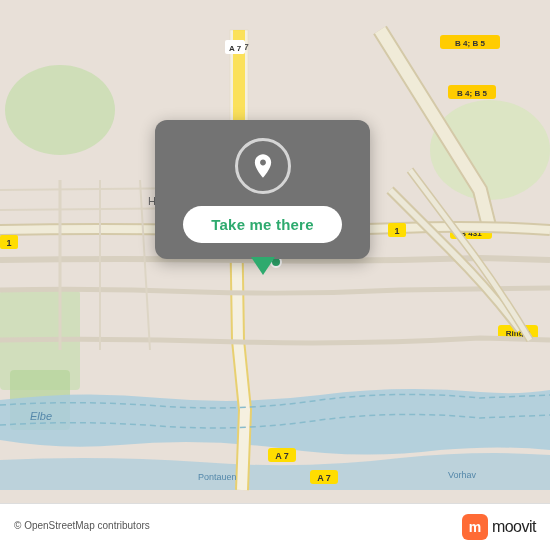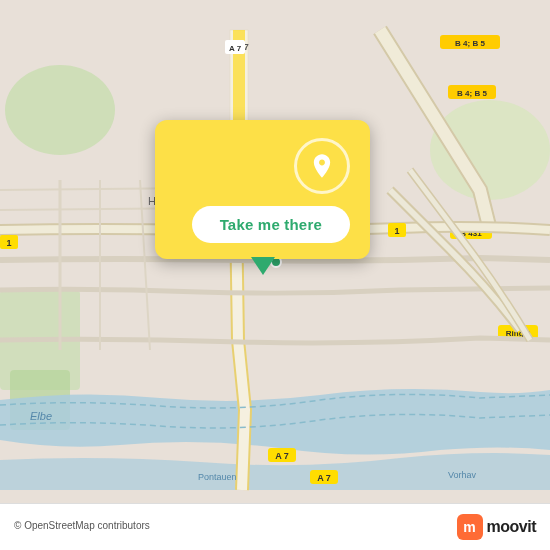--- a/index.html
+++ b/index.html
@@ -24,25 +24,25 @@
       top: 0; left: 0;
       width: 100%; height: 100%;
     }
 
     
     #popup-overlay {
       position: absolute;
       top: 120px;
       left: 155px;
       width: 215px;
-      background: #fde047;
+      background: #737373;
       border-radius: 12px;
       display: flex;
       flex-direction: column;
-      align-items: flex-end;
+      align-items: center;
       padding: 18px 20px 16px 20px;
       box-shadow: 0 4px 16px rgba(0,0,0,0.3);
       z-index: 10;
     }
 
     #popup-overlay::after {
       content: '';
       position: absolute;
       bottom: -16px;
       left: 50%;
@@ -129,21 +129,21 @@
       width: 26px;
       height: 26px;
       border-radius: 6px;
       display: flex;
       align-items: center;
       justify-content: center;
     }
 
     .moovit-text {
       font-size: 16px;
-      font-weight: bold;
+      font-weight: normal;
       color: #222;
       letter-spacing: -0.5px;
     }
 
     
   </style>
 </head>
 <body>
 
 <div id="map-container">

